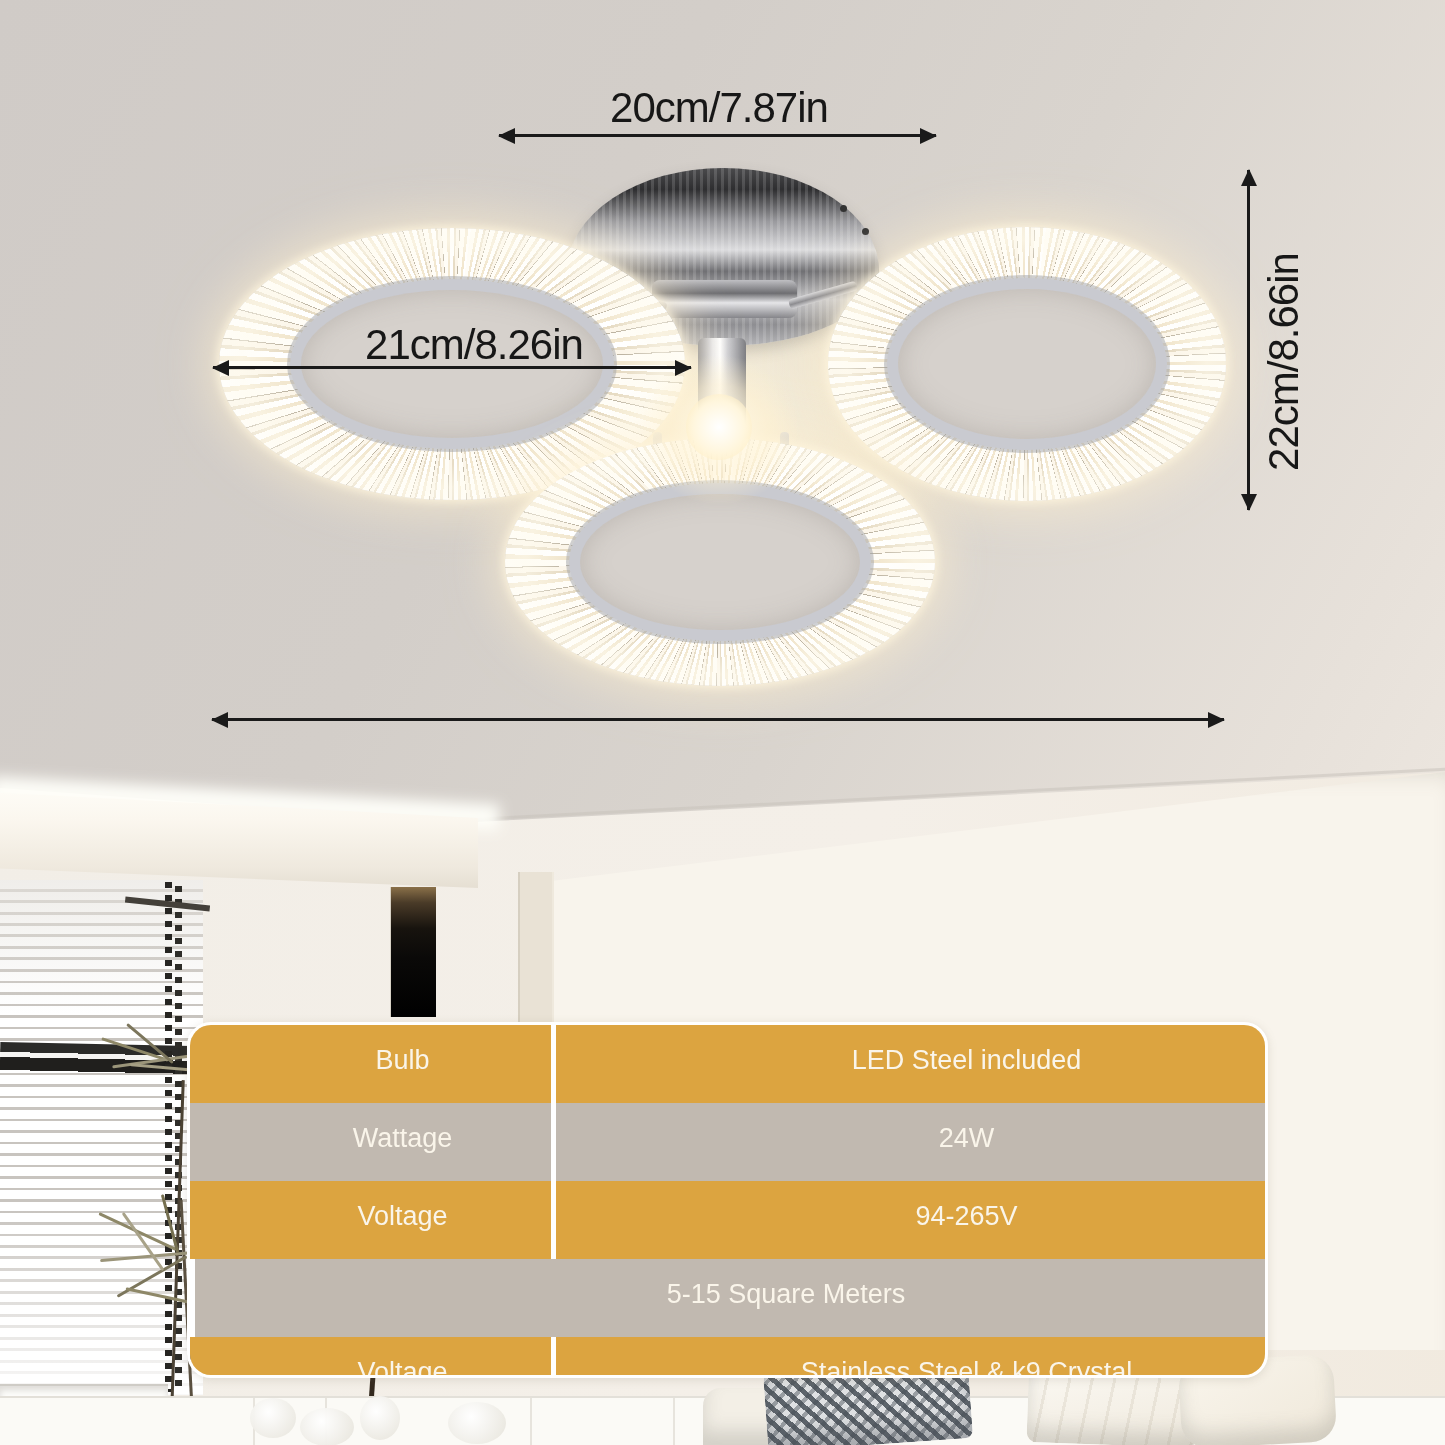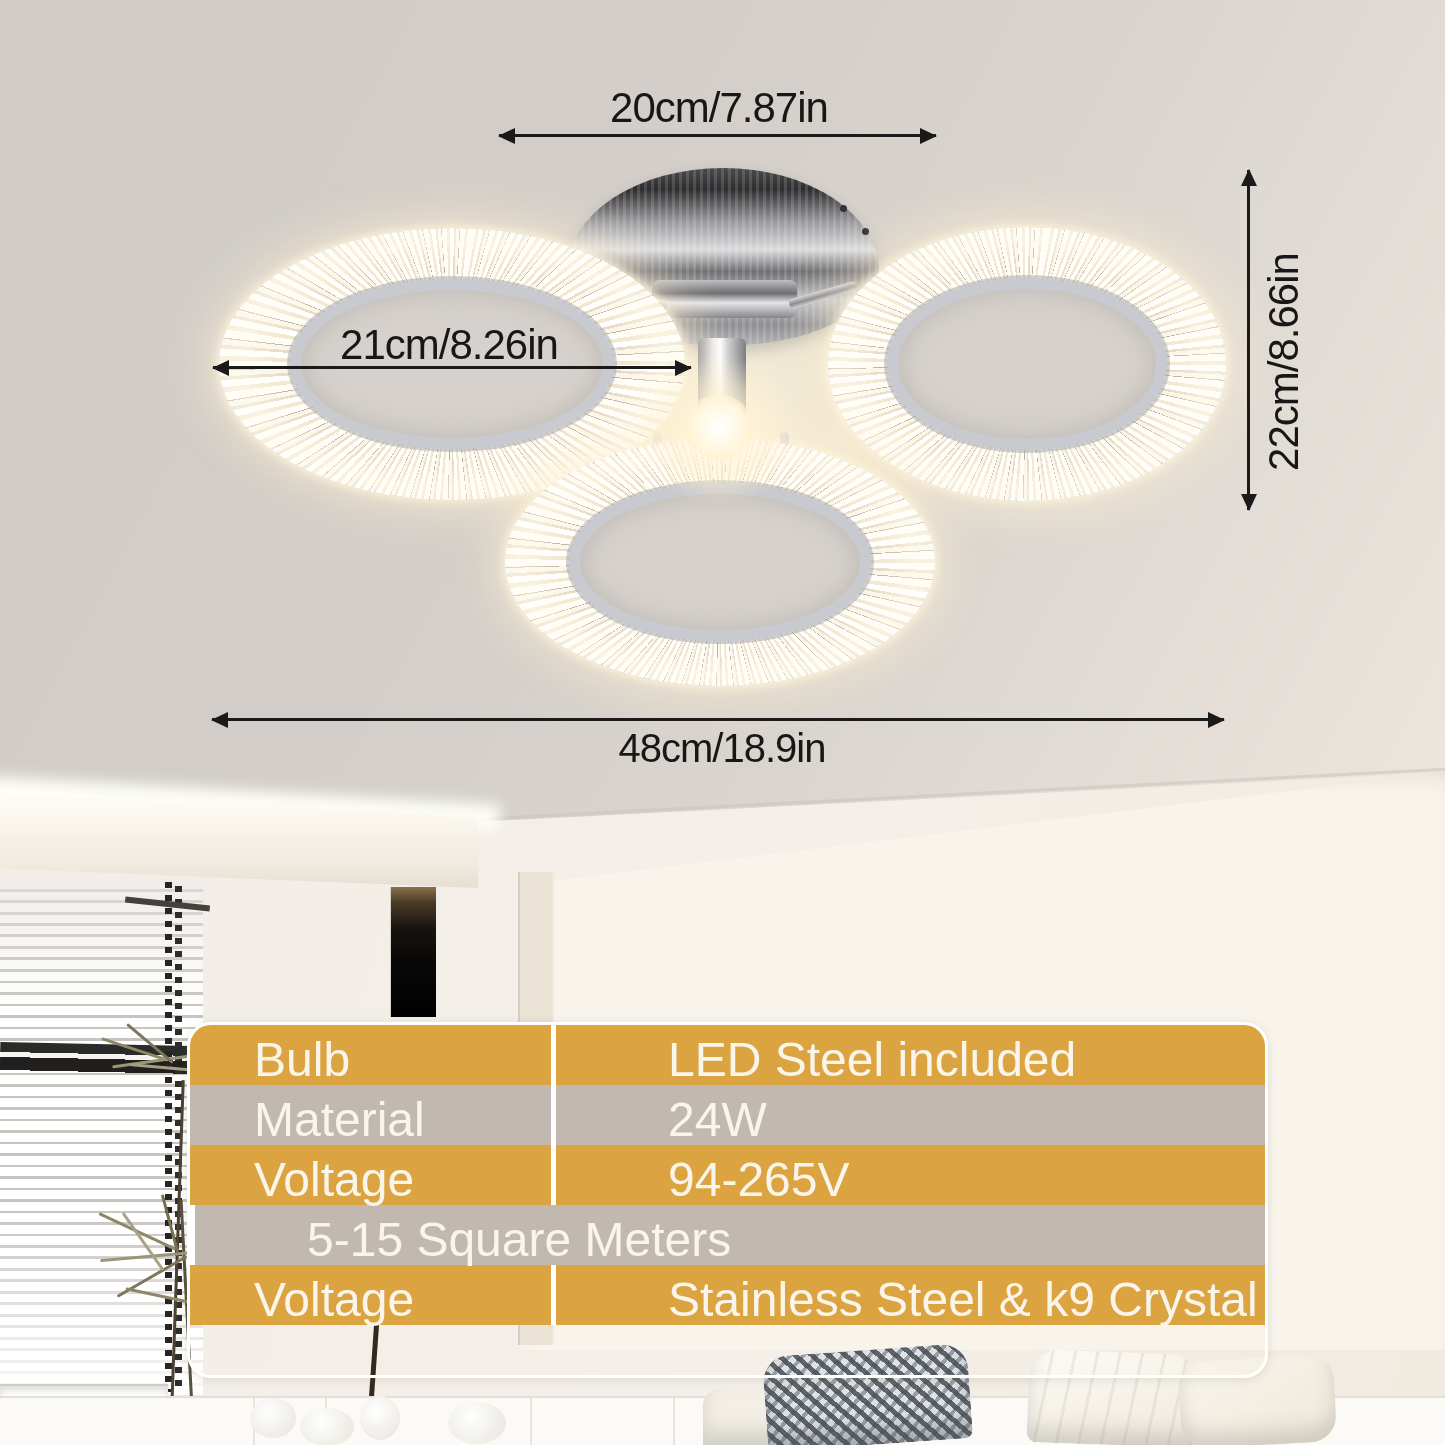--- a/index.html
+++ b/index.html
@@ -104,21 +104,21 @@
     border:8px solid transparent;border-left:17px solid #1a1a1a;border-right:0;}
   .varrow{width:3px;background:#1a1a1a;}
   .varrow::before{content:"";position:absolute;top:-1px;left:-6.5px;width:0;height:0;
     border:8px solid transparent;border-bottom:17px solid #1a1a1a;border-top:0;}
   .varrow::after{content:"";position:absolute;bottom:-1px;left:-6.5px;width:0;height:0;
     border:8px solid transparent;border-top:17px solid #1a1a1a;border-bottom:0;}
 
   
   .spec-table{left:187px;top:1022px;width:1075px;height:350px;border:3px solid #ffffff;
     border-radius:24px;overflow:hidden;box-shadow:0 2px 10px rgba(120,110,90,.18);}
-  .trow{display:flex;height:60px;line-height:70px;font-size:48px;color:var(--tbl-text,#faf5ea);}
+  .trow{display:flex;height:78px;line-height:70px;font-size:27px;color:var(--tbl-text,#faf5ea);text-align:center;}
   .trow.odd{background:var(--tbl-accent,#dca440);}
   .trow.even{background:var(--tbl-alt,#c1b9b0);}
   .tcell-label{width:361px;padding-left:64px;box-sizing:border-box;}
   .tcell-value{flex:1;border-left:5px solid #ffffff;padding-left:112px;box-sizing:border-box;}
 </style>
 </head>
 <body>
 
 <div class="stage">
 
@@ -188,36 +188,35 @@
   <div class="abs ring" style="left:505px;top:438px;width:430px;height:248px;">
     <div class="hole" style="left:75px;right:75px;top:56px;bottom:56px;"></div>
   </div>
 
   <div class="abs halo"></div>
   <div class="abs core"></div>
 
   <div class="abs dim-text" style="left:719px;top:84px;transform:translateX(-50%);">20cm/7.87in</div>
   <div class="abs harrow" style="left:499px;top:134px;width:437px;"></div>
 
-  <div class="abs dim-text" style="left:449px;top:321px;transform:translateX(-50%);">21cm/8.26in</div>
+  <div class="abs dim-text" style="left:474px;top:321px;transform:translateX(-50%);">21cm/8.26in</div>
   <div class="abs harrow" style="left:213px;top:366px;width:478px;"></div>
 
   <div class="abs varrow" style="left:1247px;top:170px;height:340px;"></div>
   <div class="abs dim-text" style="left:1284px;top:362px;transform:translate(-50%,-50%) rotate(-90deg);">22cm/8.66in</div>
 
   <div class="abs harrow" style="left:212px;top:718px;width:1012px;"></div>
-  <div class="abs dim-text" style="left:722px;top:726px;transform:translateX(-50%);font-size:40px;">48cm/18.9in</div>
 
   <div class="abs spec-table" style="--tbl-accent: #DCA440; --tbl-alt: #C1B9B0; --tbl-text: #FAF5EA;">
       <div class="trow odd">
         <div class="tcell-label">Bulb</div>
         <div class="tcell-value">LED Steel included</div>
       </div>
       <div class="trow even">
-        <div class="tcell-label">Material</div>
+        <div class="tcell-label">Wattage</div>
         <div class="tcell-value">24W</div>
       </div>
       <div class="trow odd">
         <div class="tcell-label">Voltage</div>
         <div class="tcell-value">94-265V</div>
       </div>
       <div class="trow even">
         <div class="tcell-value">5-15 Square Meters</div>
       </div>
       <div class="trow odd">

